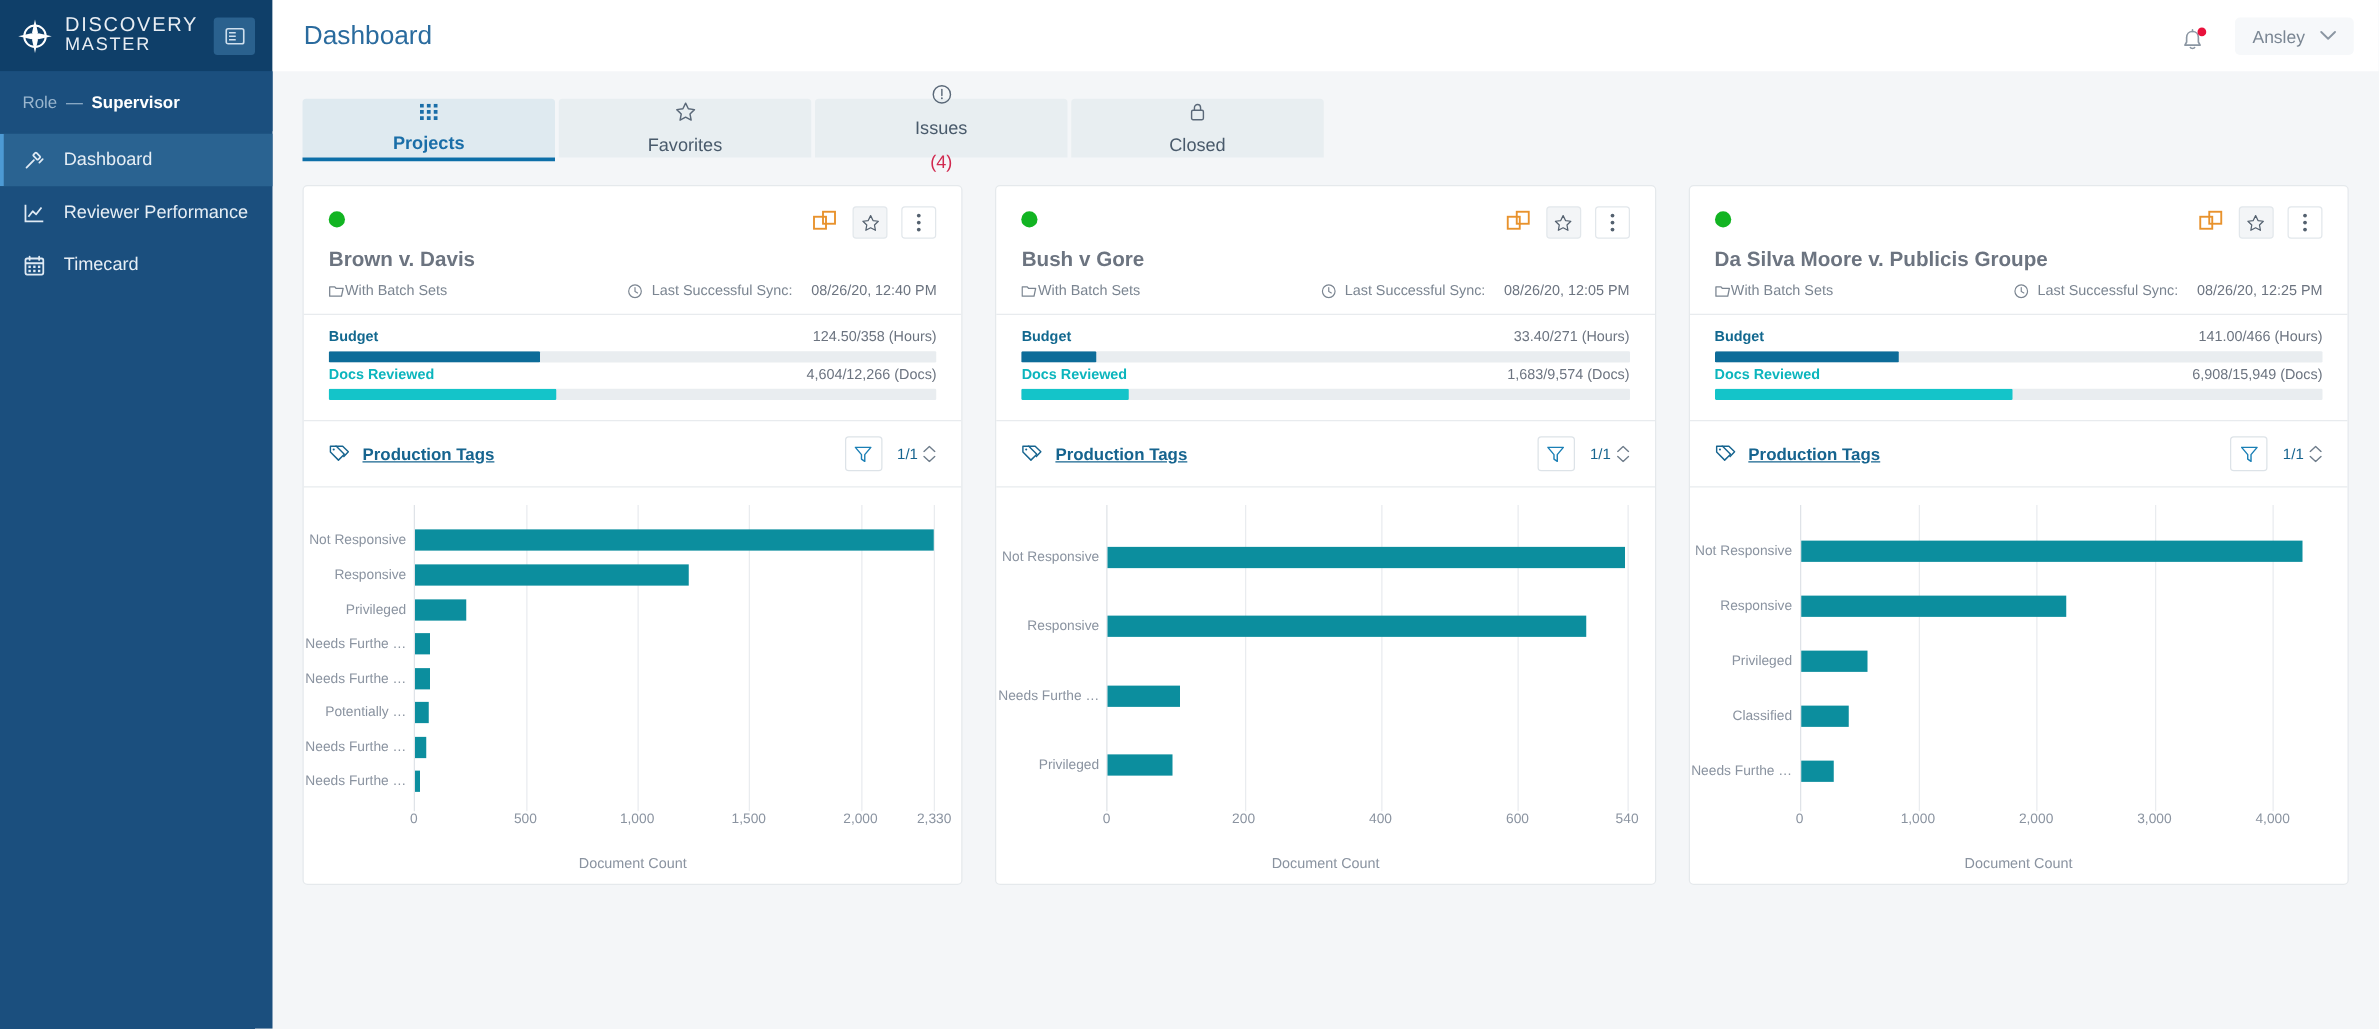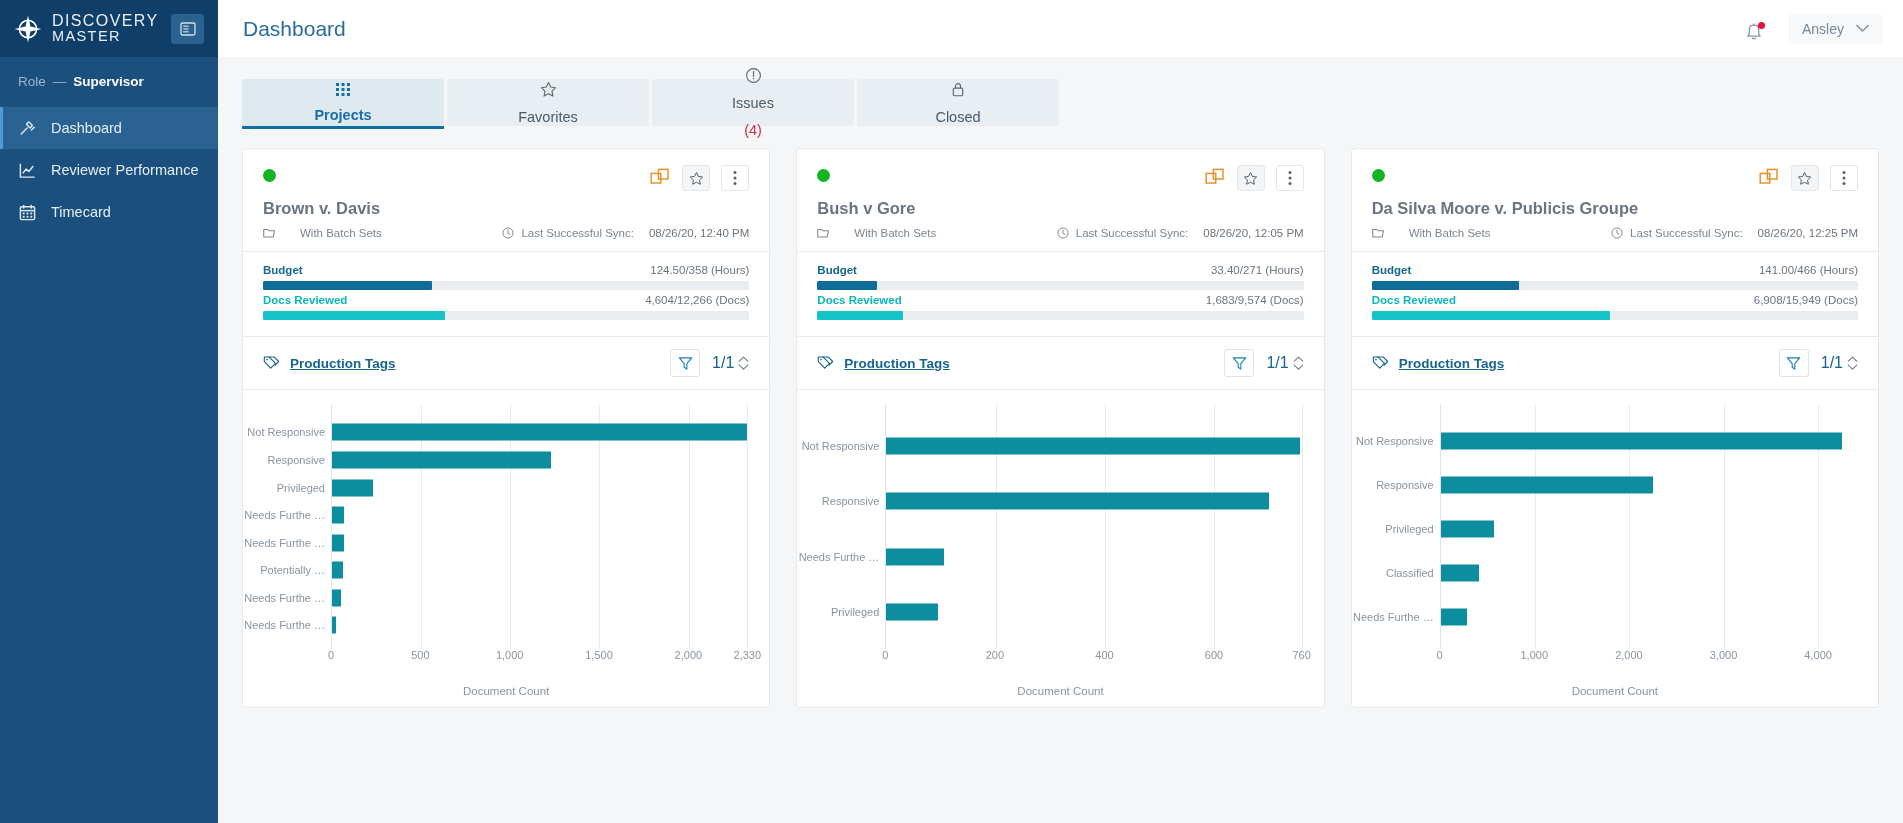--- a/index.html
+++ b/index.html
@@ -118,21 +118,21 @@
   .head-actions { margin-left: auto; display: flex; align-items: center; gap: 11px; }
   .copy-icon { width: 22px; height: 22px; cursor: pointer; }
   .icon-btn {
     width: 28px; height: 26px; border-radius: 3px; border: 1px solid #e2e7eb;
     background: #f3f5f7; display: flex; align-items: center; justify-content: center;
     cursor: pointer;
   }
   .icon-btn.plain { background: #fff; }
   .card-title { font-size: 16.5px; color: #6c7480; font-weight: 700; margin-top: 8px; }
   .card-sub { display: flex; align-items: center; margin-top: 9px; font-size: 11.5px; color: #7b8591; }
-  .sub-left { display: flex; align-items: center; gap: 24px; }
+  .sub-left { display: flex; align-items: center; gap: 0; }
   .sub-right { margin-left: auto; display: flex; align-items: center; gap: 7px; }
   .sync-time { color: #6c7480; margin-left: 8px; }
 
   .card-metrics { border-top: 1px solid #e8ebee; padding: 12px 20px 16px 20px; }
   .metric { margin-bottom: 4px; }
   .metric:last-child { margin-bottom: 0; }
   .metric-row { display: flex; align-items: baseline; font-size: 11.5px; margin-bottom: 5px; }
   .metric-name { font-weight: 700; }
   .metric-val { margin-left: auto; color: #6c7480; }
   .bar-track { height: 9px; background: #e9edf0; border-radius: 1px; overflow: hidden; }
@@ -146,21 +146,21 @@
     border-top: 1px solid #e8ebee; padding: 12px 20px;
     display: flex; align-items: center;
   }
   .tags-title { display: flex; align-items: center; gap: 10px; font-size: 13.5px; color: #16648f; font-weight: 700; text-decoration: underline; }
   .tags-actions { margin-left: auto; display: flex; align-items: center; gap: 12px; }
   .filter-btn {
     width: 30px; height: 28px; border: 1px solid #dde3e8; border-radius: 3px;
     background: #fff; display: flex; align-items: center; justify-content: center; cursor: pointer;
   }
   .pager { display: flex; align-items: center; gap: 4px; cursor: pointer; }
-  .pager-text { font-size: 16px; color: #16648f; }
+  .pager-text { font-size: 12px; color: #16648f; }
   .pager-arrows { display: flex; flex-direction: column; gap: 2px; }
 
   
   .chart-area { border-top: 1px solid #e8ebee; flex: 1; padding: 14px 16px 6px 16px; position: relative; }
   .chart { position: relative; width: 100%; height: 100%; }
   .chart-plot { position: absolute; left: 0; right: 6px; top: 0; bottom: 52px; }
   .cat-labels { position: absolute; left: 0; top: 0; bottom: 0; width: 72px; }
   .cat-label {
     position: absolute; right: 6px; font-size: 11px; color: #8a93a0;
     white-space: nowrap; transform: translateY(-50%);
@@ -607,21 +607,21 @@
                     <div class="bar" style="top:39.75%;width:92.10526315789474%;height:17px"></div>
                     <div class="bar" style="top:62.25%;width:13.815789473684212%;height:17px"></div>
                     <div class="bar" style="top:84.75%;width:12.5%;height:17px"></div>
                   </div>
                 </div>
                 <div class="xaxis">
                   <div class="xtick" style="left:0%">0</div>
                   <div class="xtick" style="left:26.31578947368421%">200</div>
                   <div class="xtick" style="left:52.63157894736842%">400</div>
                   <div class="xtick" style="left:78.94736842105263%">600</div>
-                  <div class="xtick" style="left:100%">760</div>
+                  <div class="xtick" style="left:100%">540</div>
                 </div>
                 <div class="xlabel">Document Count</div>
               </div>
             </div>
           </div>
           <div class="card">
             <div class="card-head">
               <div class="card-head-top">
                 <span class="status-dot"></span>
                 <div class="head-actions">

